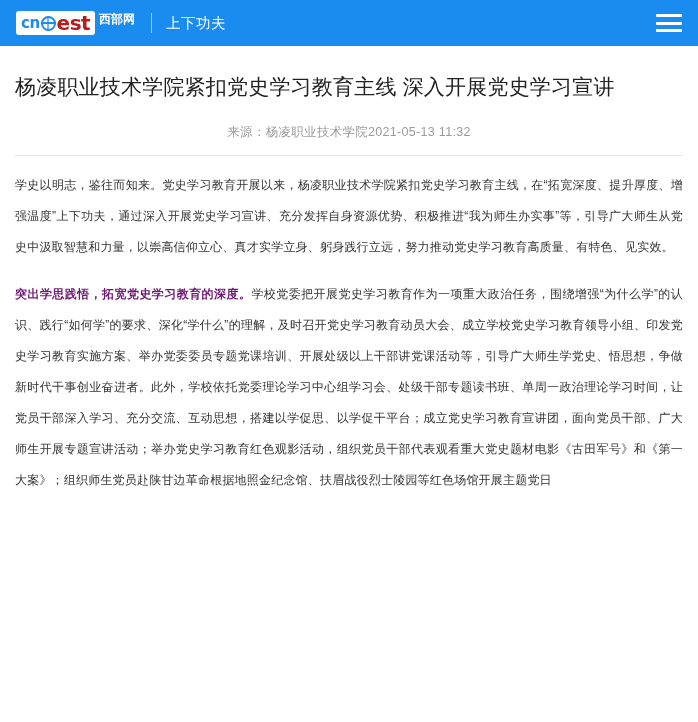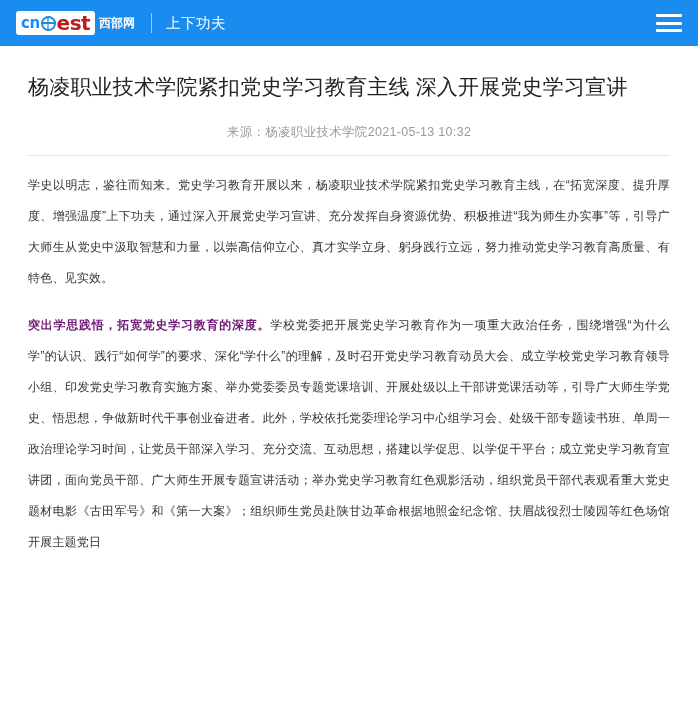--- a/index.html
+++ b/index.html
@@ -20,21 +20,21 @@
   .topbar {
     height: 46px;
     background: #1a8cf0;
     display: flex;
     align-items: center;
     padding: 0 14px 0 16px;
     position: relative;
   }
   .logo-wrap {
     display: flex;
-    align-items: center;
+    align-items: flex-start;
     gap: 0px;
   }
   .logo-mark {
     display: flex;
     align-items: center;
     background: #ffffff;
     border-radius: 3px;
     padding: 2px 5px 2px 5px;
     height: 24px;
   }
@@ -109,21 +109,21 @@
   .hamburger span {
     display: block;
     height: 3px;
     width: 100%;
     background: #ffffff;
     border-radius: 1px;
   }
 
   
   .article {
-    padding: 0 28px;
+    padding: 0 15px;
   }
   .title {
     font-size: 21px;
     line-height: 34px;
     color: #222222;
     font-weight: normal;
     margin: 24px 0 0 0;
     letter-spacing: 0.2px;
   }
   .meta {
@@ -175,21 +175,21 @@
         <span></span>
         <span></span>
     </div>
   </div>
 
   <div class="article">
     <h1 class="title">杨凌职业技术学院紧扣党史学习教育主线 深入开展党史学习宣讲</h1>
 
     <div class="meta">
       <span class="source">来源：杨凌职业技术学院</span>
-      <span class="date">2021-05-13 10:32</span>
+      <span class="date">2021-05-13 11:32</span>
     </div>
     <div class="hr"></div>
 
     <div class="body">
       <p class="para">学史以明志，鉴往而知来。党史学习教育开展以来，杨凌职业技术学院紧扣党史学习教育主线，在“拓宽深度、提升厚度、增强温度”上下功夫，通过深入开展党史学习宣讲、充分发挥自身资源优势、积极推进“我为师生办实事”等，引导广大师生从党史中汲取智慧和力量，以崇高信仰立心、真才实学立身、躬身践行立远，努力推动党史学习教育高质量、有特色、见实效。</p>
       <p class="para"><b>突出学思践悟，拓宽党史学习教育的深度。</b><span>学校党委把开展党史学习教育作为一项重大政治任务，围绕增强“为什么学”的认识、践行“如何学”的要求、深化“学什么”的理解，及时召开党史学习教育动员大会、成立学校党史学习教育领导小组、印发党史学习教育实施方案、举办党委委员专题党课培训、开展处级以上干部讲党课活动等，引导广大师生学党史、悟思想，争做新时代干事创业奋进者。此外，学校依托党委理论学习中心组学习会、处级干部专题读书班、单周一政治理论学习时间，让党员干部深入学习、充分交流、互动思想，搭建以学促思、以学促干平台；成立党史学习教育宣讲团，面向党员干部、广大师生开展专题宣讲活动；举办党史学习教育红色观影活动，组织党员干部代表观看重大党史题材电影《古田军号》和《第一大案》；组织师生党员赴陕甘边革命根据地照金纪念馆、扶眉战役烈士陵园等红色场馆开展主题党日</span></p>
     </div>
   </div>
 
 </div>

